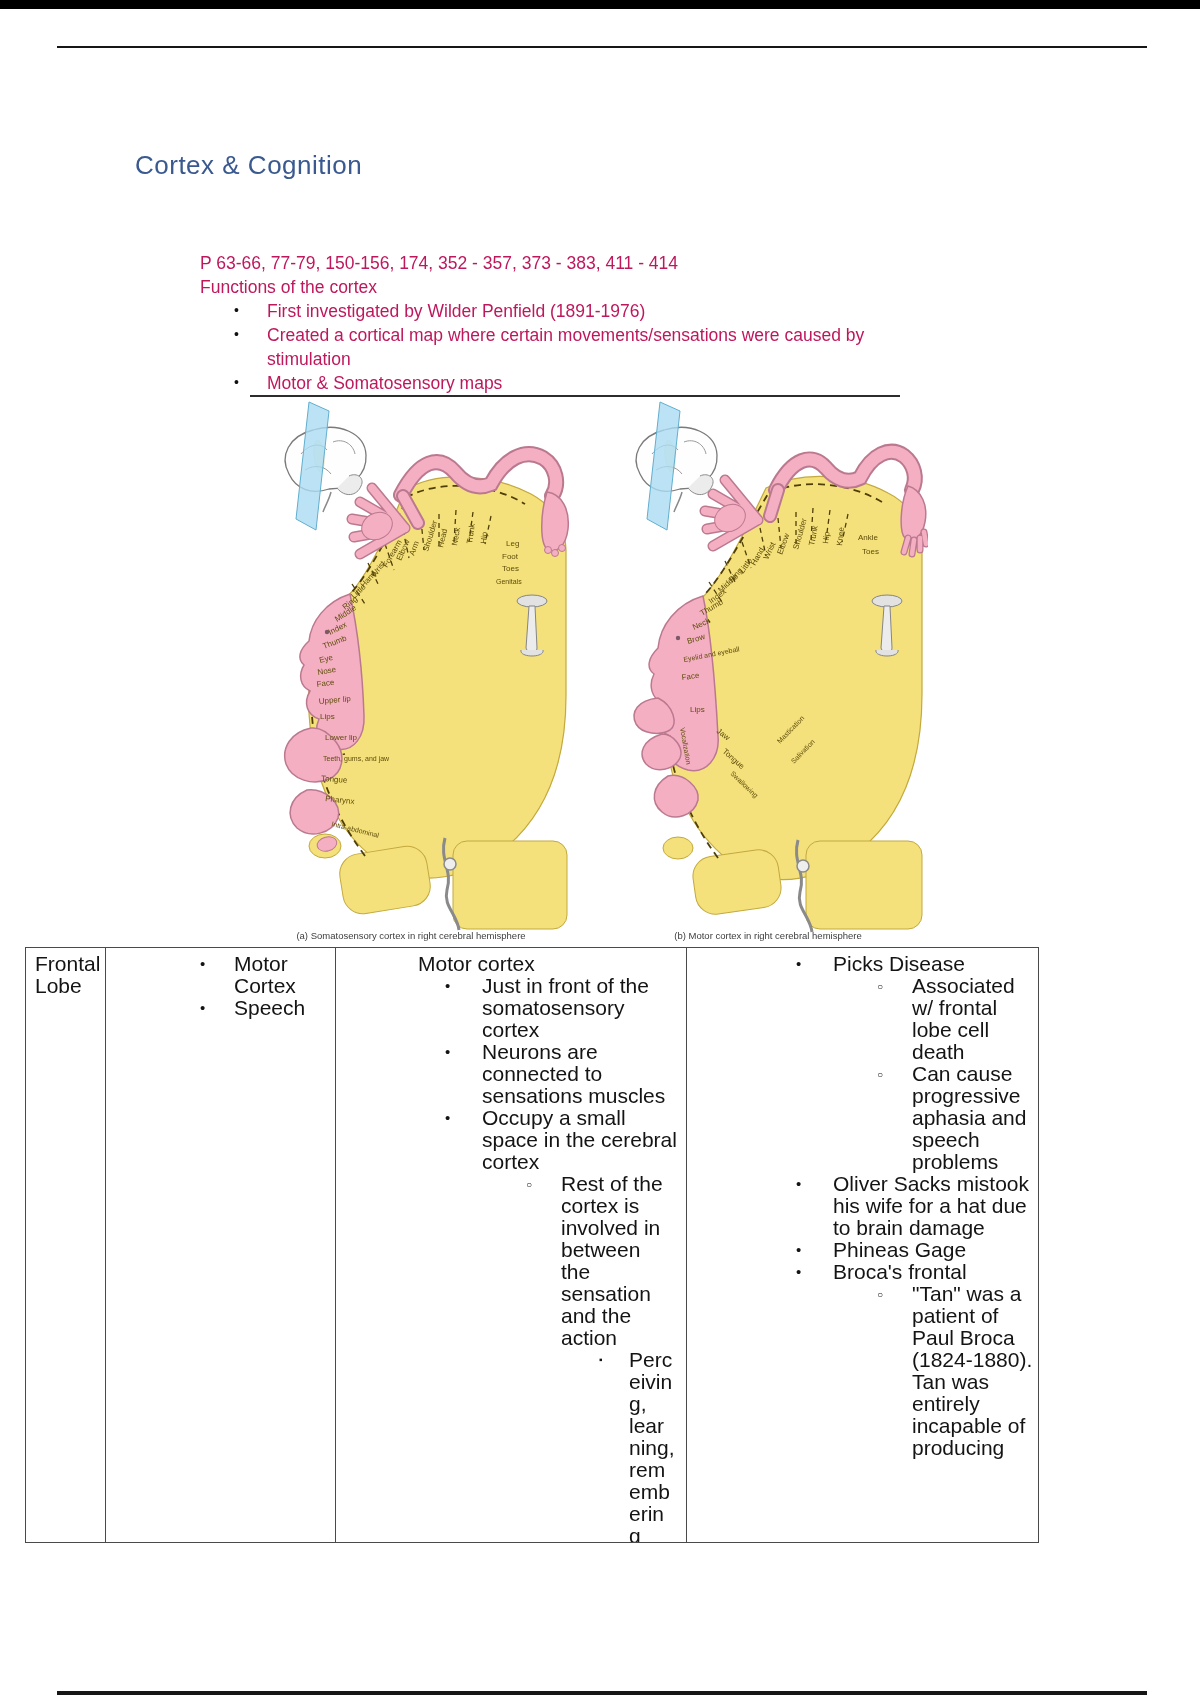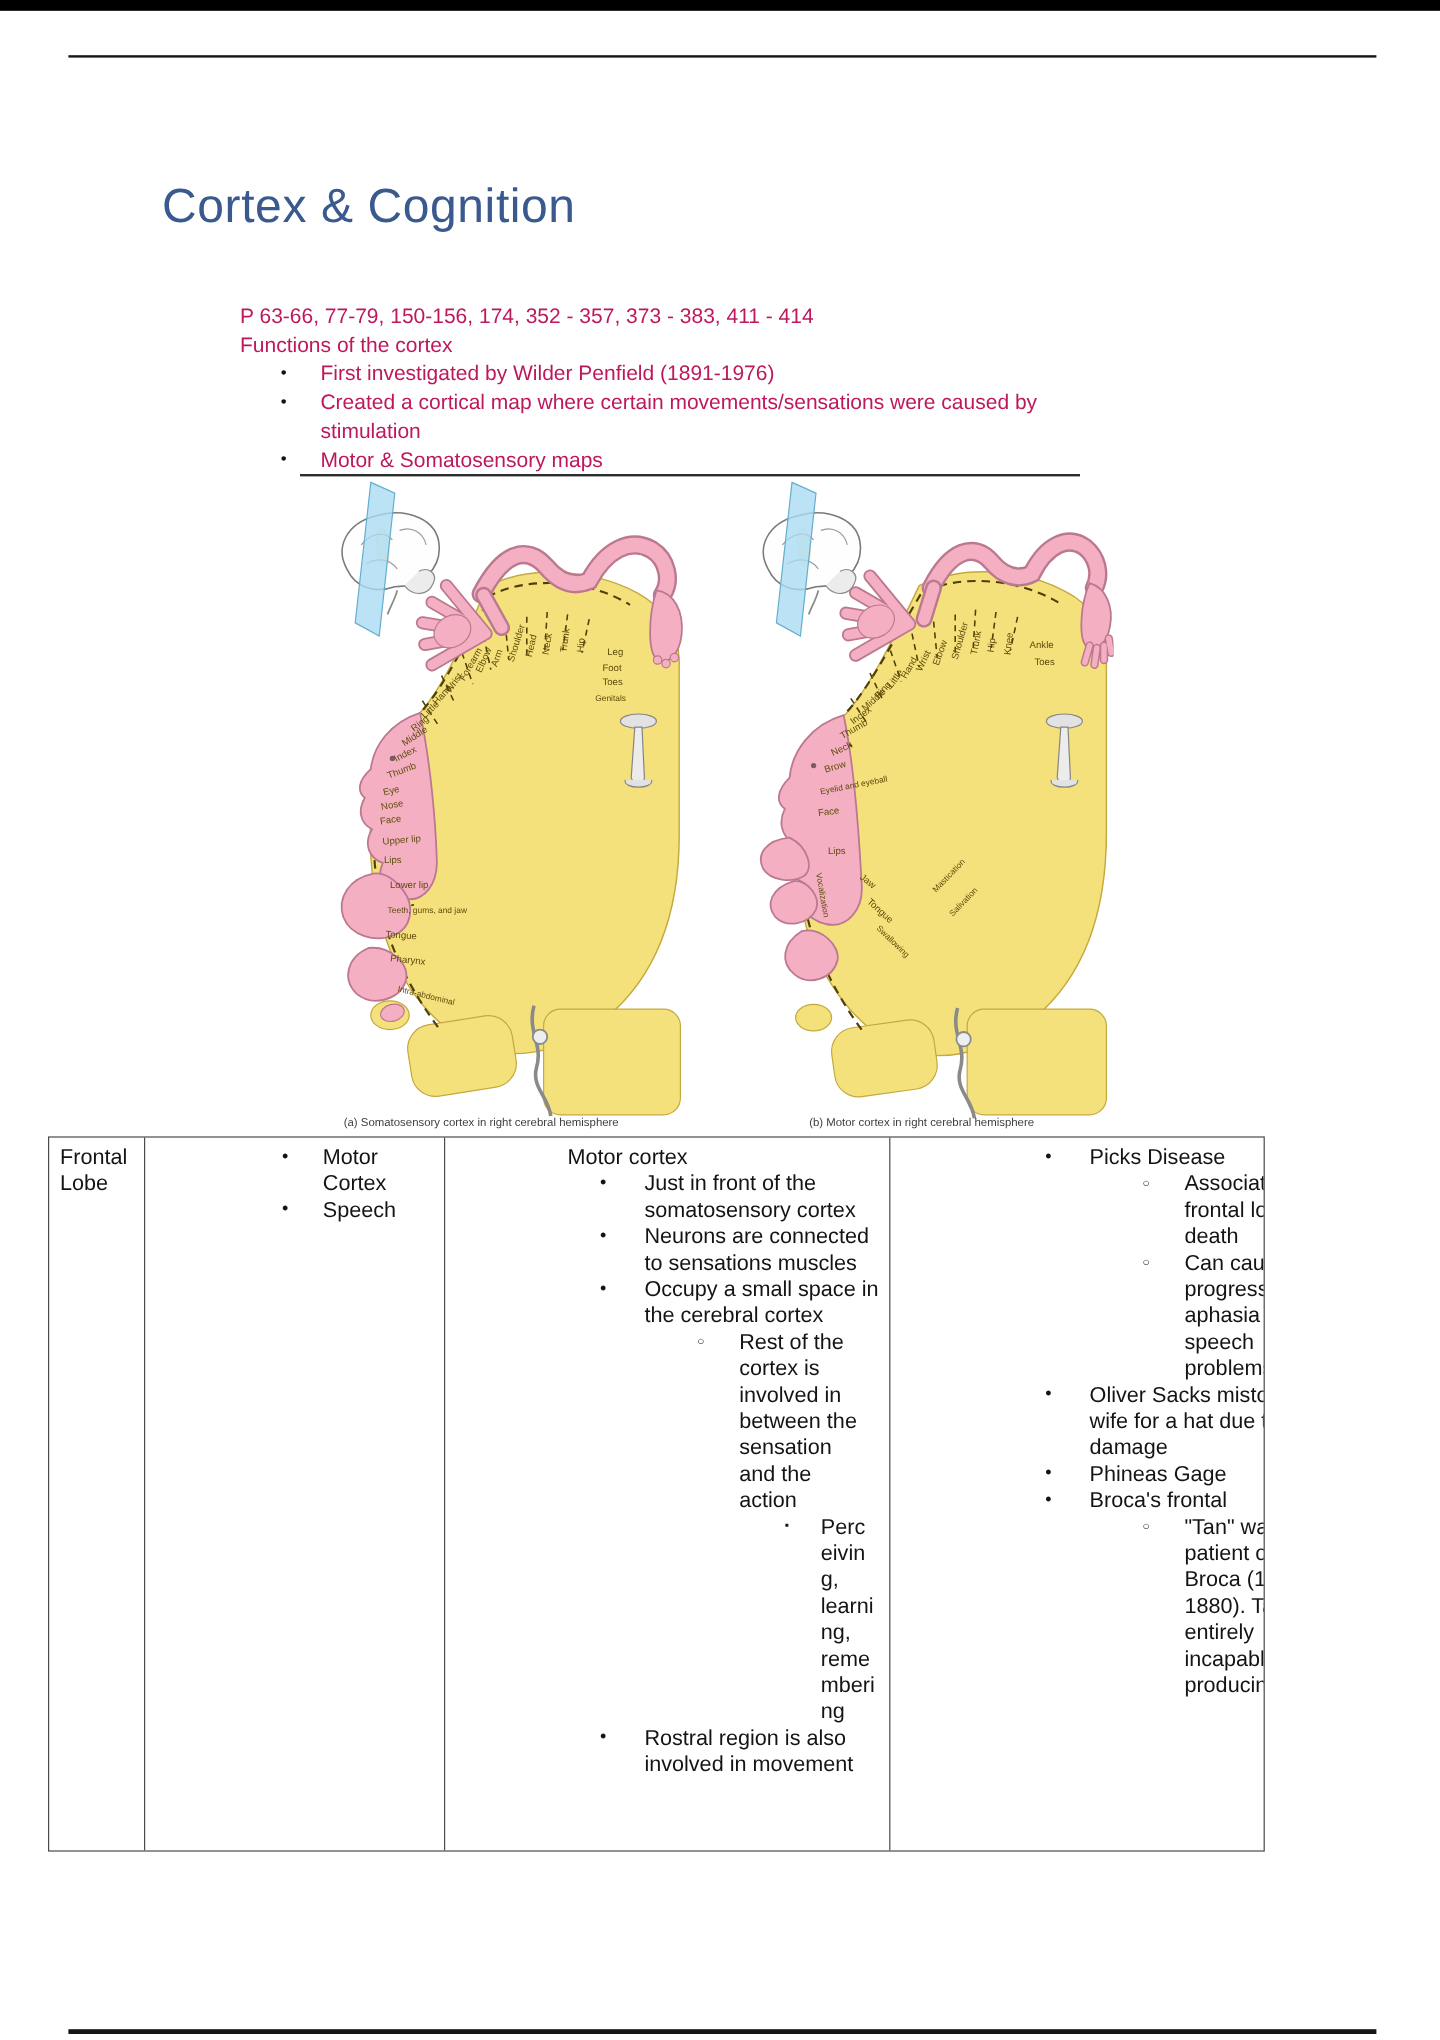--- a/index.html
+++ b/index.html
@@ -5,35 +5,35 @@
   html,body{margin:0;padding:0;}
   body{
     width:1200px;height:1700px;position:relative;background:#ffffff;
     font-family:"Liberation Sans",sans-serif;color:#1b1b1b;overflow:hidden;
   }
   .abs{position:absolute;}
   .bar-top{left:0;top:0;width:1200px;height:9px;background:#000;}
   .rule-top{left:57px;top:46px;width:1090px;height:2px;background:#161616;}
   .rule-bottom{left:57px;top:1691px;width:1090px;height:4px;background:#161616;}
 
-  .title{left:135px;top:150px;font-size:40px;color:#39598f;letter-spacing:0.5px;}
+  .title{left:135px;top:150px;font-size:26px;color:#39598f;letter-spacing:0.5px;}
 
   .notes{left:200px;top:251px;width:724px;font-size:17.5px;line-height:24px;color:#be185d;}
   .note-line{display:block;}
   .note-li{position:relative;padding-left:67px;}
   .note-li::before{content:"•";position:absolute;left:34px;top:-1px;font-size:14px;color:#111;}
   .underline{left:250px;top:395px;width:650px;height:2px;background:#2c2c2c;}
 
   .diagram{position:absolute;}
   svg text{font-family:"Liberation Sans",sans-serif;fill:#5f4d0b;font-size:8px;}
   svg text.sm{font-size:7px;}
   .caption{top:930px;width:320px;text-align:center;font-size:9.5px;color:#3d3d3d;}
 
-  .ntable{left:40px;top:947px;width:1014px;height:596px;border:1.6px solid #4a4a4a;
-          display:flex;font-size:18px;line-height:22px;color:#141414;box-sizing:border-box;gap:20px;}
+  .ntable{left:25px;top:947px;width:1014px;height:596px;border:1.6px solid #4a4a4a;
+          display:flex;font-size:21px;line-height:22px;color:#141414;box-sizing:border-box;}
   .cell{overflow:hidden;box-sizing:border-box;border-right:1.4px solid #4a4a4a;padding-top:5px;}
   .cell:last-child{border-right:none;}
   .cell1{width:80px;padding-left:9px;padding-right:4px;}
   .cell2{width:230px;}
   .cell3{width:351px;}
   .cell4{flex:1;}
   .li{position:relative;}
   .l1::before{content:"•";position:absolute;left:109px;top:0;font-size:15px;}
   .l1 .tx{display:block;margin-left:146px;}
   .l2::before{content:"○";position:absolute;left:190px;top:1px;font-size:10px;}
@@ -259,21 +259,21 @@
     <text transform="translate(114,354) rotate(42)">Tongue</text>
     <text class="sm" transform="translate(122,376) rotate(44)">Swallowing</text>
     <text class="sm" transform="translate(72,330) rotate(80)">Vocalization</text>
     <text class="sm" transform="translate(172,346) rotate(-46)">Mastication</text>
     <text class="sm" transform="translate(186,366) rotate(-46)">Salivation</text>
     <text transform="translate(250,142)">Ankle</text>
     <text transform="translate(254,156)">Toes</text>
   </g>
 </svg>
 
-<div class="abs caption" style="left:241px">(a) Somatosensory cortex in right cerebral hemisphere</div>
+<div class="abs caption" style="left:251px">(a) Somatosensory cortex in right cerebral hemisphere</div>
 <div class="abs caption" style="left:608px">(b) Motor cortex in right cerebral hemisphere</div>
 
 <div class="abs ntable">
   <div class="cell cell1">
     <span>Frontal Lobe</span>
   </div>
   <div class="cell cell2">
     <div class="li l1">
         <span class="tx">Motor Cortex</span>
       </div>

